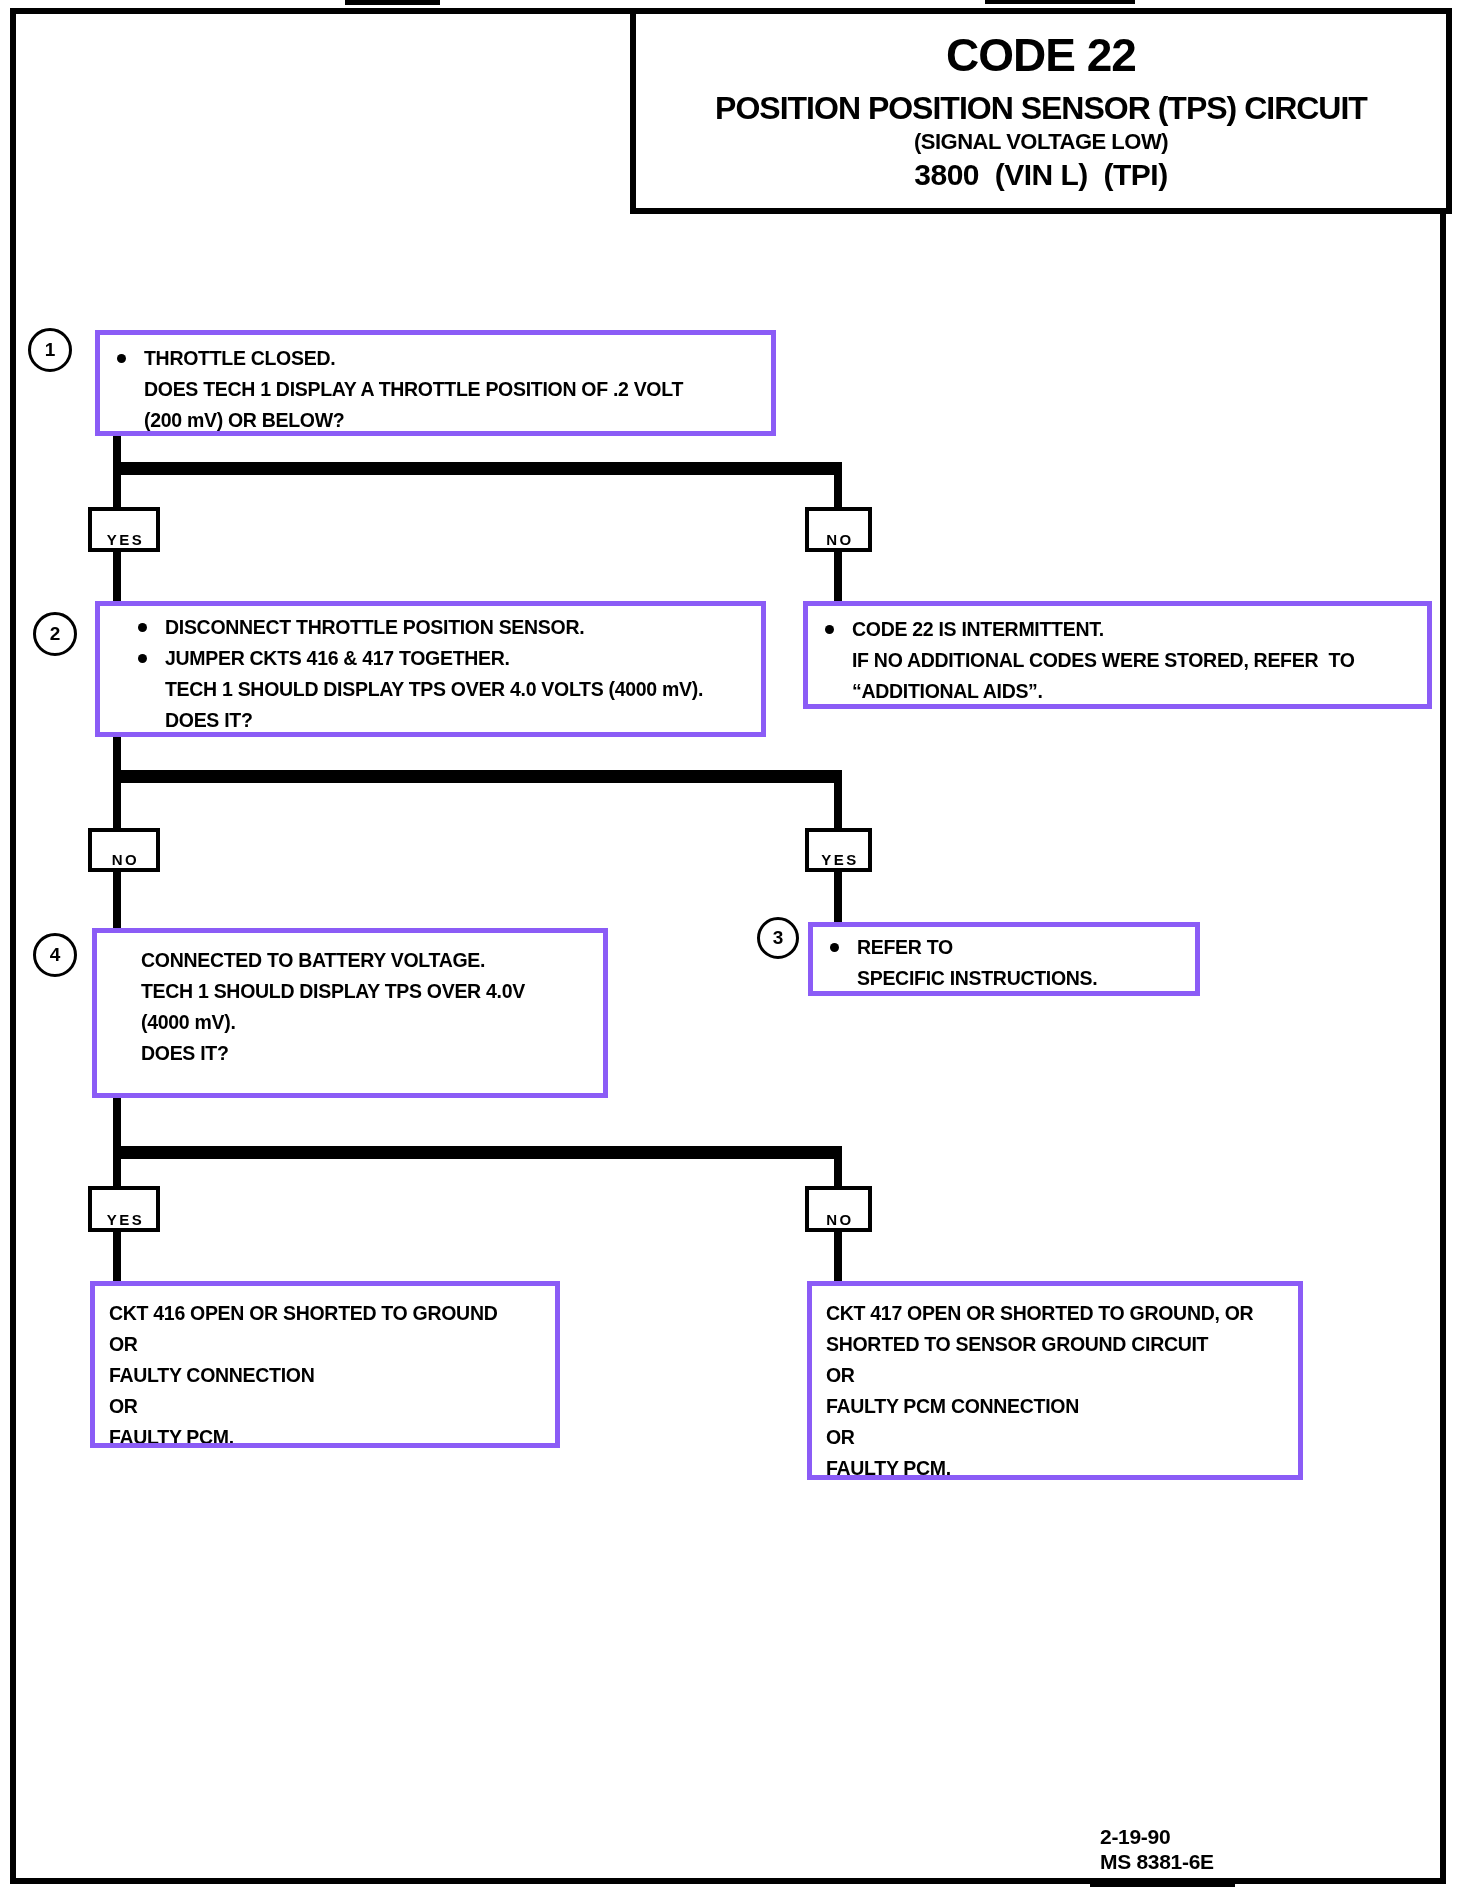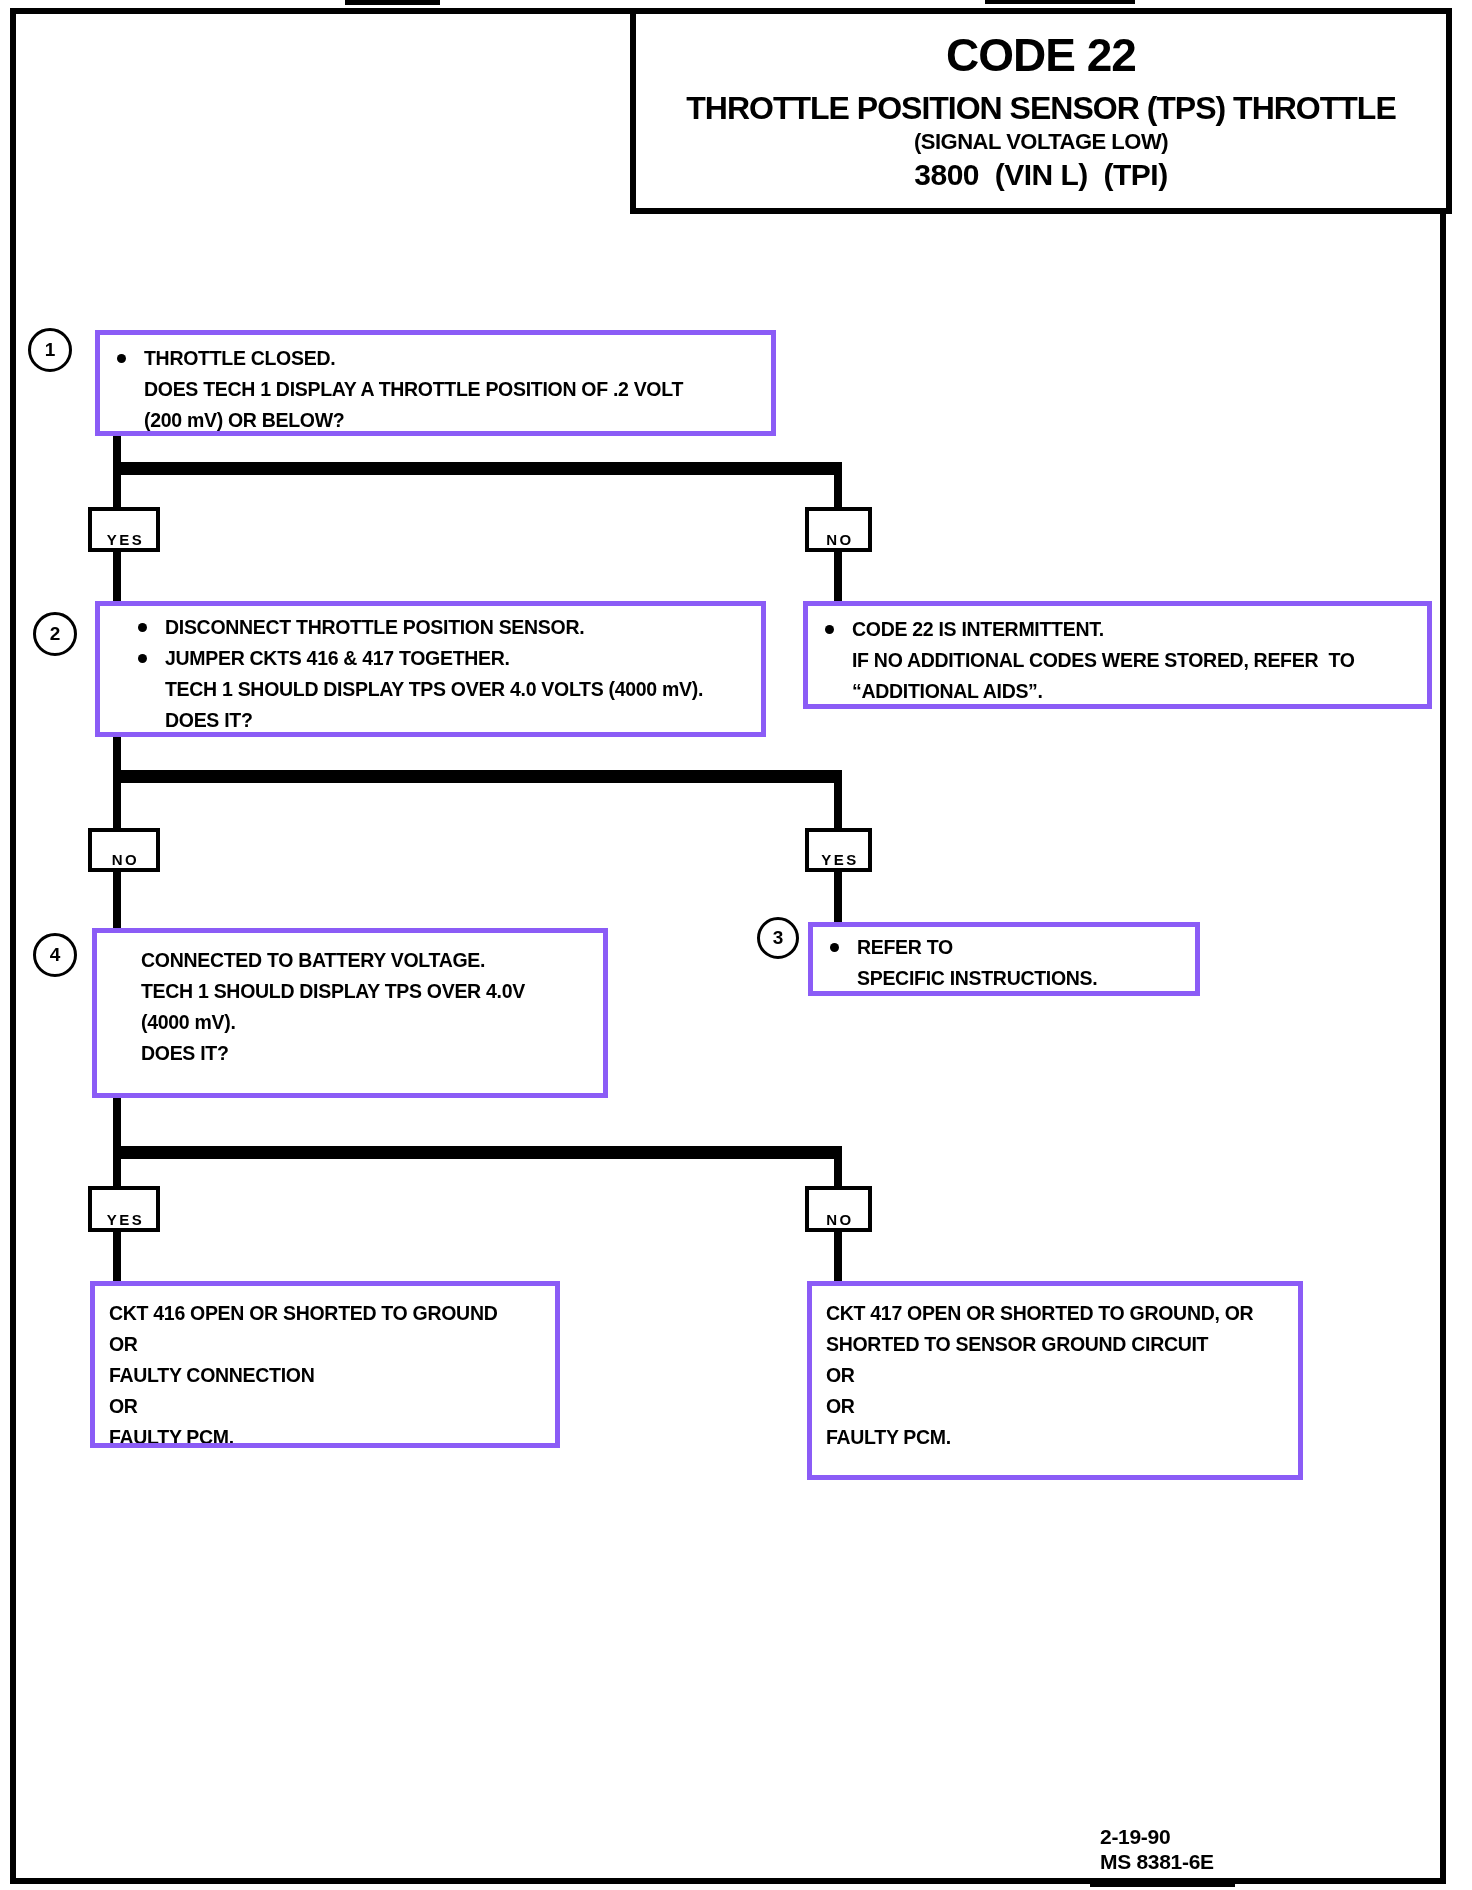--- a/index.html
+++ b/index.html
@@ -52,21 +52,21 @@
 <div class="page">
 
   <div class="outer-border"></div>
 
   <div class="artifact" style="left:345px;top:0;width:95px;height:5px;"></div>
   <div class="artifact" style="left:985px;top:0;width:150px;height:4px;"></div>
   <div class="artifact" style="left:1090px;top:1884px;width:145px;height:3px;"></div>
 
   <div class="title-box">
     <div class="title-code">CODE 22</div>
-    <div class="title-sub">THROTTLE POSITION SENSOR (TPS) THROTTLE</div>
+    <div class="title-sub">POSITION POSITION SENSOR (TPS) CIRCUIT</div>
     <div class="title-cond">(SIGNAL VOLTAGE LOW)</div>
     <div class="title-eng">3800  (VIN L)  (TPI)</div>
   </div>
 
   <div class="circ" style="left:28px;top:328px;">
     <span>1</span>
   </div>
   <div class="fbox" style="left:95px;top:330px;width:681px;height:106px;">
     <div class="rows">
       <div class="row">
@@ -215,20 +215,21 @@
       <div class="rrow">OR</div>
       <div class="rrow">FAULTY PCM.</div>
     </div>
   </div>
 
   <div class="fbox" style="left:807px;top:1281px;width:496px;height:199px;">
     <div class="rrows">
       <div class="rrow">CKT 417 OPEN OR SHORTED TO GROUND, OR</div>
       <div class="rrow">SHORTED TO SENSOR GROUND CIRCUIT</div>
       <div class="rrow">OR</div>
+      <div class="rrow">FAULTY PCM CONNECTION</div>
       <div class="rrow">OR</div>
       <div class="rrow">FAULTY PCM.</div>
     </div>
   </div>
 
   <div class="footer">
     <div>2-19-90</div>
     <div>MS 8381-6E</div>
   </div>
 

